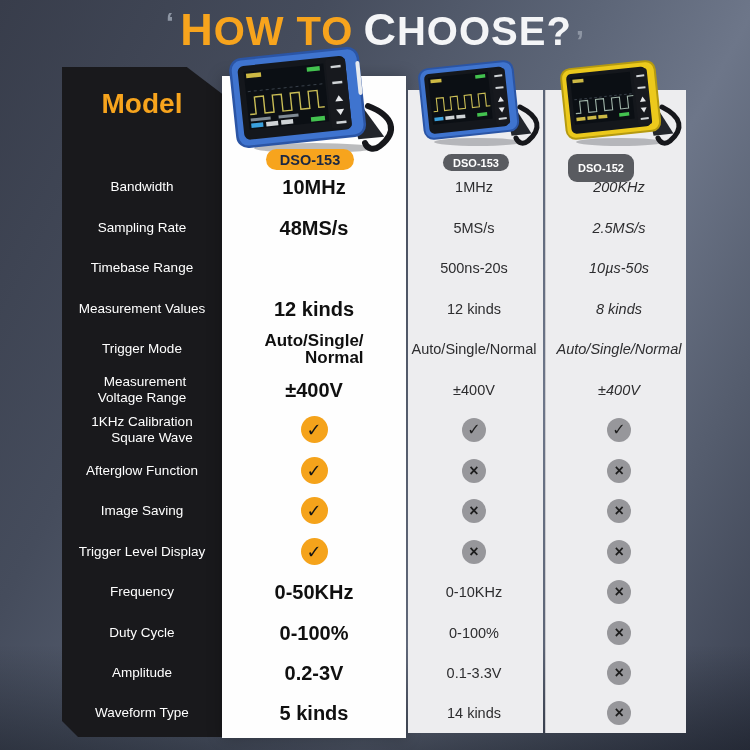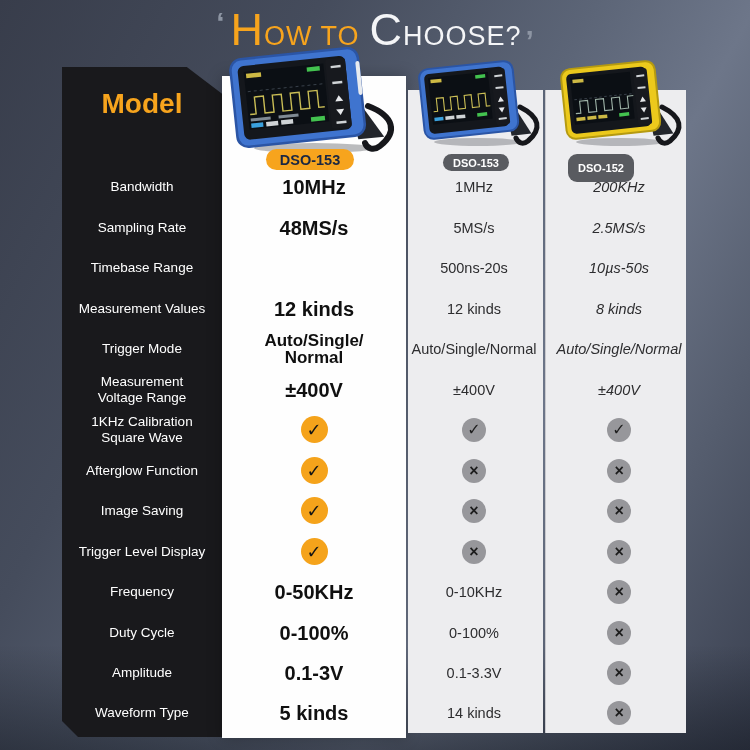--- a/index.html
+++ b/index.html
@@ -5,21 +5,21 @@
   html,body{margin:0;padding:0;background:#20242e;}
   .stage{
     position:relative;width:750px;height:750px;overflow:hidden;
     font-family:"Liberation Sans","DejaVu Sans",sans-serif;
     background:
       linear-gradient(180deg, rgba(0,0,0,0) 86%, rgba(10,14,22,.45) 100%),
       linear-gradient(118deg,#383d4b 0%,#454c5c 28%,#5c6577 52%,#6d7689 66%,#555d6e 82%,#3a4050 100%);
   }
   
   .title{position:absolute;top:4px;left:0;width:750px;text-align:center;white-space:nowrap;}
-  .title .w{display:inline-block;font-weight:400;font-size:27px;letter-spacing:1px;line-height:52px;}
+  .title .w{display:inline-block;font-weight:700;font-size:40px;letter-spacing:1px;line-height:52px;}
   .title .w::first-letter{font-size:45px;}
   .t-orange{color:#f7a41d;margin-right:10px;}
   .t-white{color:#f4f5f7;}
   .q{display:inline-block;color:#8d95a3;font-weight:800;font-size:30px;position:relative;}
   .q-open{top:-12px;margin-right:6px;}
   .q-close{top:6px;margin-left:4px;}
   
   .model-panel{
     position:absolute;left:62px;top:67px;width:160px;height:670px;background:#19191c;
     clip-path:polygon(0 0,78% 0,100% 4%,100% 100%,10% 100%,0 97.6%);
@@ -30,21 +30,21 @@
   .card1{left:222px;top:76px;width:184px;height:662px;background:#fefefe;box-shadow:0 0 14px rgba(0,0,0,.25);}
   .card2{left:408px;top:90px;width:135px;height:643px;background:#ededef;}
   .card3{left:545px;top:90px;width:140px;height:643px;background:#ededef;border-left:1px solid #c9c9cd;}
   
   .badge{position:absolute;display:flex;align-items:center;justify-content:center;border-radius:11px;z-index:6;}
   .badge1{left:266px;top:149px;width:88px;height:21px;background:#f7a41d;color:#1b2742;font-size:14.5px;font-weight:800;}
   .badge2{left:443px;top:154px;width:66px;height:17px;background:#595b60;color:#fff;font-size:11px;font-weight:700;border-radius:9px;}
   .badge3{left:568px;top:154px;width:66px;height:28px;background:#595b60;color:#fff;font-size:11px;font-weight:700;border-radius:9px;}
   
   .t-row{position:absolute;left:0;width:750px;height:41px;z-index:5;}
-  .t-row>div{position:absolute;top:0;height:41px;display:flex;align-items:center;justify-content:center;text-align:center;}
+  .t-row>div{position:absolute;top:0;height:41px;display:flex;align-items:center;justify-content:center;text-align:right;}
   .lab{left:62px;width:160px;color:#fff;font-size:13.5px;line-height:1.12;white-space:pre-line;}
   .cA{left:222px;width:184px;}
   .cB{left:408px;width:132px;}
   .cC{left:545px;width:148px;font-style:italic;}
   .v1{font-size:20px;font-weight:700;color:#101010;white-space:pre-line;line-height:1.0;}
   .v1-sm{font-size:17px;}
   .v2{font-size:14.5px;color:#2d2d2f;}
   .ic{display:inline-flex;align-items:center;justify-content:center;border-radius:50%;font-weight:700;}
   .icA{width:27px;height:27px;background:#f5a31b;color:#141414;font-size:18px;}
   .icG{width:24px;height:24px;background:#97979b;color:#1c1c1c;font-size:16px;}
@@ -289,21 +289,21 @@
     <div class="cB">
         <span class="v2">0-100%</span>
       </div>
     <div class="cC">
         <span class="ic icG">×</span>
       </div>
   </div>
   <div class="t-row" style="top:652px">
     <div class="lab">Amplitude</div>
     <div class="cA">
-        <span class="v1">0.1-3V</span>
+        <span class="v1">0.2-3V</span>
       </div>
     <div class="cB">
         <span class="v2">0.1-3.3V</span>
       </div>
     <div class="cC">
         <span class="ic icG">×</span>
       </div>
   </div>
   <div class="t-row" style="top:692px">
     <div class="lab">Waveform Type</div>

